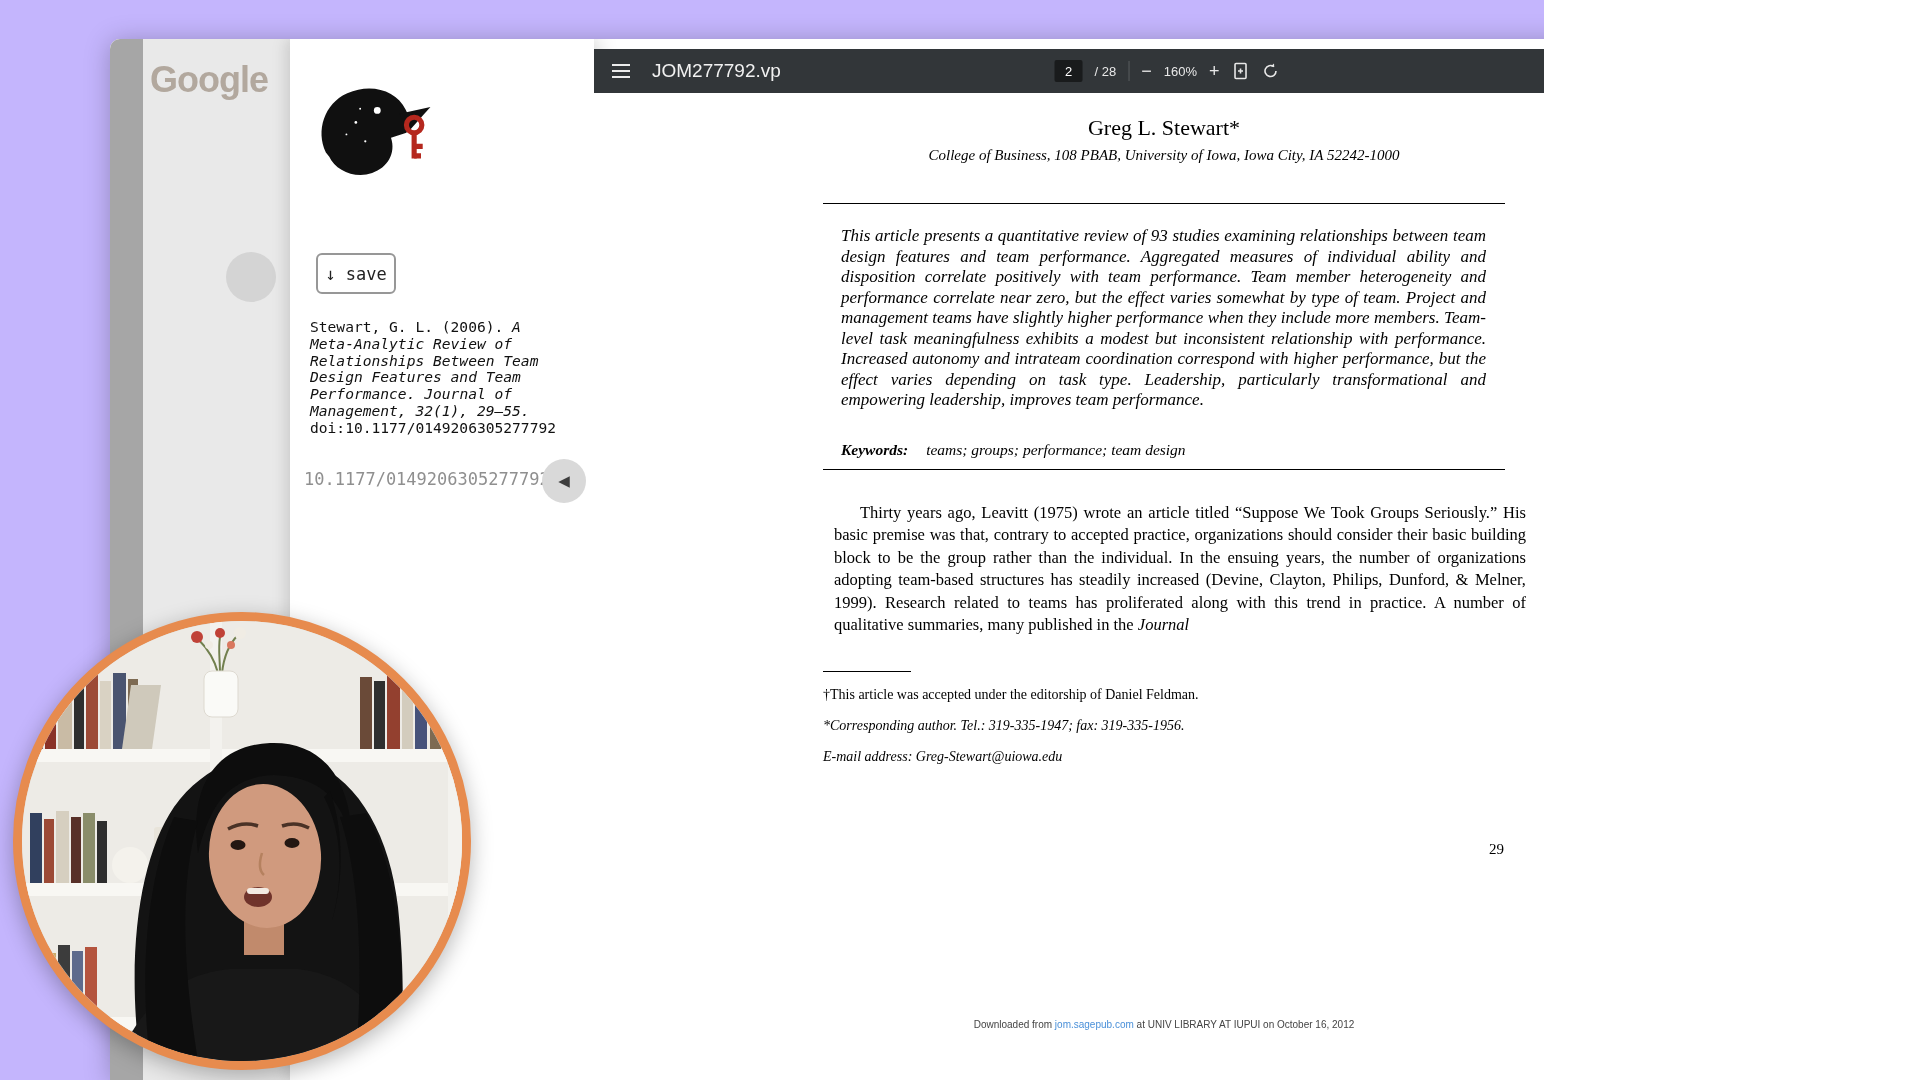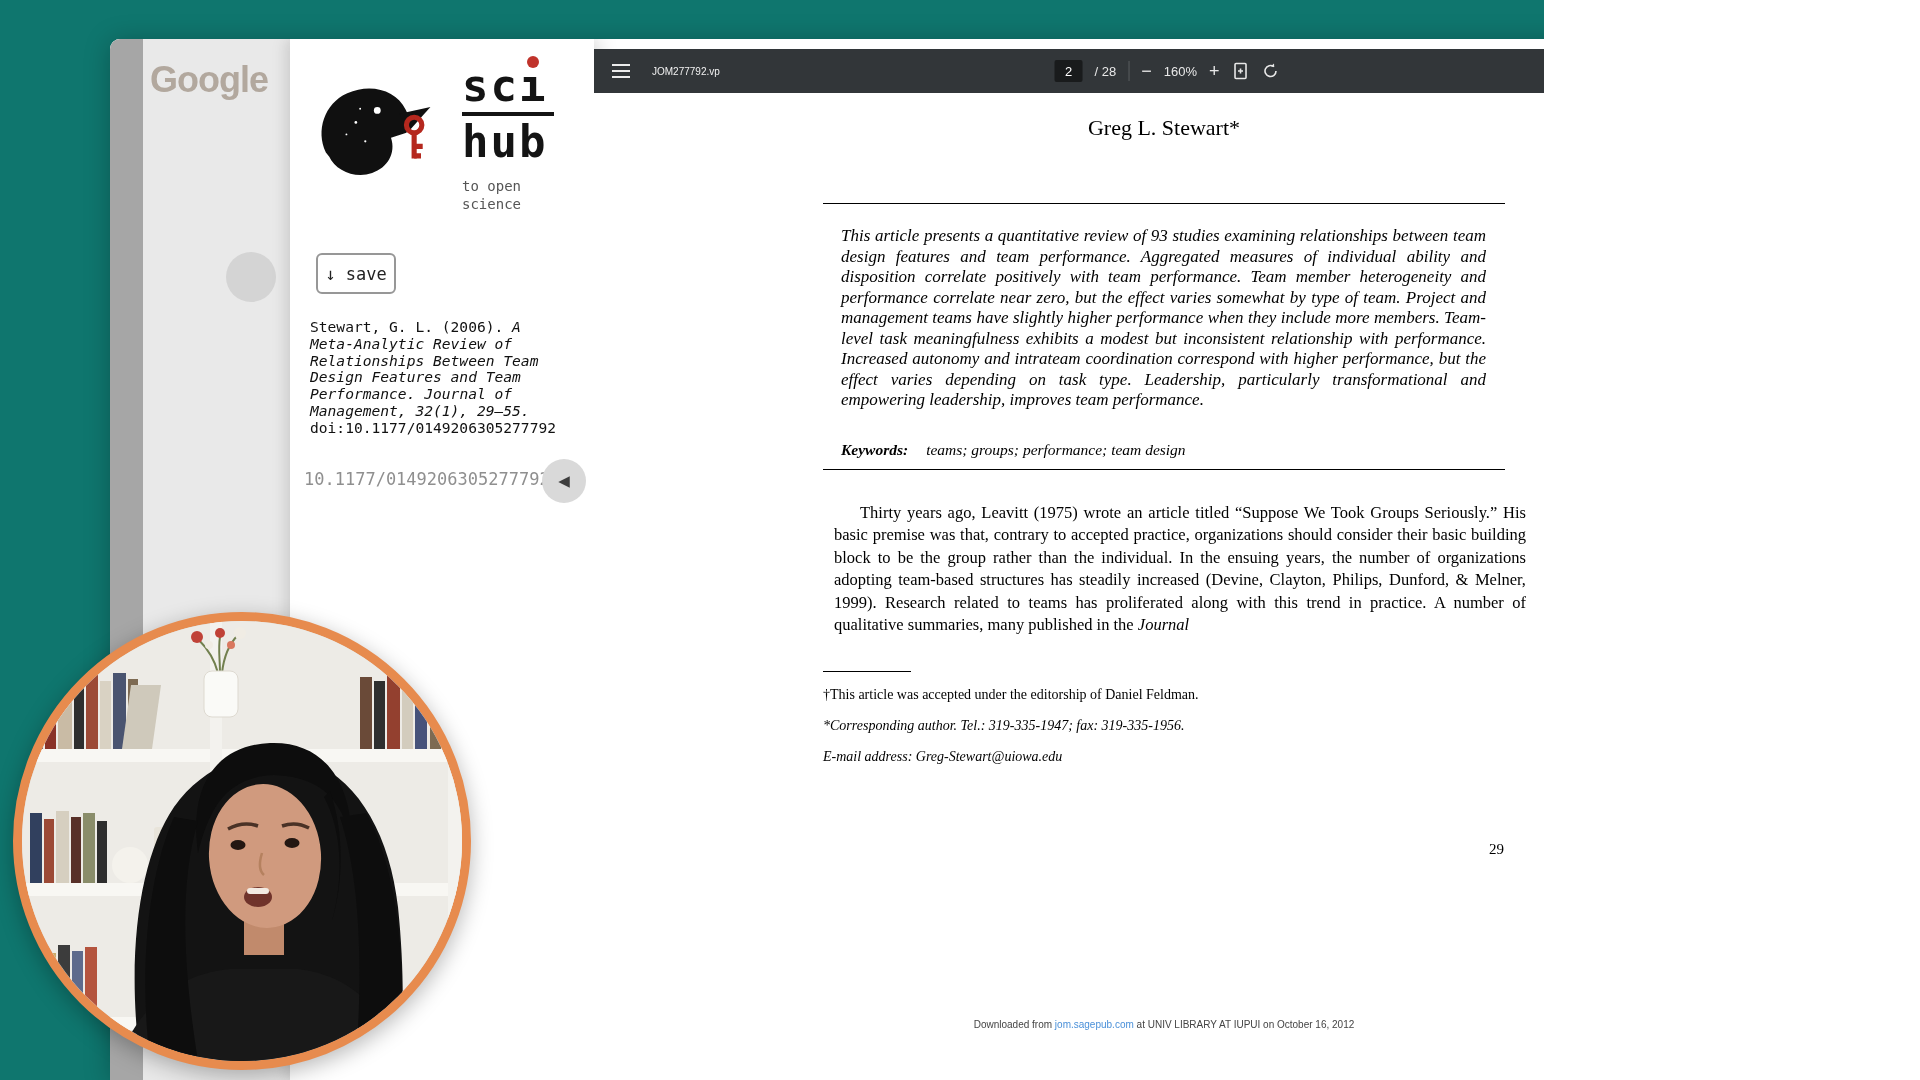--- a/index.html
+++ b/index.html
@@ -1,16 +1,16 @@
 <!DOCTYPE html>
 <html><head>
 <meta charset="utf-8">
 <style>
   html,body{margin:0;padding:0;background:#fff;}
-  .stage{position:relative;width:1544px;height:1080px;background:#0f766e;overflow:hidden;
+  .stage{position:relative;width:1544px;height:1080px;background:#c4b5fd;overflow:hidden;
          font-family:"Liberation Sans", sans-serif;}
 
   
   .browser{position:absolute;left:110px;top:39px;width:1740px;height:1041px;background:#ffffff;
            border-radius:10px 10px 0 0;box-shadow:0 2px 26px rgba(0,0,0,.25);overflow:hidden;}
 
   
   .google-area{position:absolute;left:0;top:0;width:180px;height:100%;background:#e9e9e9;}
   .google-sideband{position:absolute;left:0;top:0;width:33px;height:100%;background:#a6a6a6;}
   .google-logo{position:absolute;left:40px;top:20px;font-size:36px;font-weight:bold;color:#b2a89e;letter-spacing:-1px;}
@@ -35,21 +35,21 @@
   .doi-gray{position:absolute;left:14px;top:430px;font-family:"DejaVu Sans Mono", monospace;font-size:17px;color:#8f8f8f;}
   .collapse-btn{position:absolute;left:252px;top:420px;width:44px;height:44px;border-radius:50%;background:#d9d9d9;
                 display:flex;align-items:center;justify-content:center;font-size:15px;color:#3d3d3d;cursor:pointer;}
 
   
   .pdf-viewer{position:absolute;left:484px;top:10px;width:1146px;height:1031px;background:#ffffff;}
   .pdf-toolbar{position:absolute;left:0;top:0;width:100%;height:44px;background:#323639;color:#f1f1f1;}
   .tb-left{position:absolute;left:0;top:0;height:44px;display:flex;align-items:center;gap:22px;padding-left:18px;}
   .hamburger{display:flex;flex-direction:column;gap:4px;cursor:pointer;}
   .hamburger span{display:block;width:18px;height:2px;background:#ececec;}
-  .tb-filename{font-size:10px;color:#f1f1f1;}
+  .tb-filename{font-size:19px;color:#f1f1f1;}
   .tb-center{position:absolute;left:50%;top:0;transform:translateX(-50%);height:44px;display:flex;align-items:center;gap:12px;}
   .page-box{width:28px;height:22px;background:#191b1c;border-radius:2px;display:flex;align-items:center;justify-content:center;
             font-size:13px;color:#fff;cursor:text;}
   .tb-text{font-size:13px;color:#e8e8e8;}
   .tb-sep{width:1px;height:20px;background:#5a5d60;}
   .tb-glyph{font-size:18px;color:#e8e8e8;cursor:pointer;line-height:18px;}
   .tb-iconbtn{cursor:pointer;display:flex;align-items:center;justify-content:center;}
   .tb-right{position:absolute;right:0;top:0;height:44px;display:flex;align-items:center;gap:18px;padding-right:16px;}
 
   .pdf-page{position:absolute;left:0;top:44px;right:0;bottom:0;background:#ffffff;overflow:hidden;}
@@ -125,29 +125,20 @@
           <circle cx="44" cy="74" r="1.1" fill="#ffffff"></circle>
           <circle cx="60" cy="44" r="1.1" fill="#ffffff"></circle>
           <g stroke="#b5281e" stroke-width="6" fill="none">
             <circle cx="123" cy="63" r="9"></circle>
             <path d="M 123 72 L 123 102"></path>
             <path d="M 123 88 L 133 88"></path>
             <path d="M 123 99 L 131 99"></path>
           </g>
         </svg>
       </div>
-      <div class="logo-text">
-        <div class="logo-sci"><span>sc</span><span class="i-wrap"><span>ı</span><span class="red-dot"></span></span></div>
-        <div class="logo-bar"></div>
-        <div class="logo-hub">hub</div>
-        <div class="logo-tagline">
-          <div>to open</div>
-          <div>science</div>
-        </div>
-      </div>
       <div class="save-btn">↓ save</div>
       <div class="citation">
         <span>Stewart, G. L. (2006). </span><span class="it">A Meta-Analytic Review of Relationships Between Team Design Features and Team Performance. </span><span class="it">Journal of Management, 32(1), 29–55. </span><span>doi:10.1177/0149206305277792</span>
       </div>
       <div class="doi-gray">10.1177/0149206305277792</div>
       <div class="collapse-btn">
         <span>◀</span>
       </div>
     </div>
 
@@ -202,20 +193,21 @@
                 <circle cx="9" cy="9" r="1.6"></circle>
                 <circle cx="9" cy="14" r="1.6"></circle>
             </svg>
           </div>
         </div>
       </div>
 
       <div class="pdf-page">
         <div class="paper">
           <div class="p-author">Greg L. Stewart*</div>
+          <div class="p-affil">College of Business, 108 PBAB, University of Iowa, Iowa City, IA 52242-1000</div>
           <div class="p-rule1"></div>
           <div class="p-abstract">This article presents a quantitative review of 93 studies examining relationships between team design features and team performance. Aggregated measures of individual ability and disposition correlate positively with team performance. Team member heterogeneity and performance correlate near zero, but the effect varies somewhat by type of team. Project and management teams have slightly higher performance when they include more members. Team-level task meaningfulness exhibits a modest but inconsistent relationship with performance. Increased autonomy and intrateam coordination correspond with higher performance, but the effect varies depending on task type. Leadership, particularly transformational and empowering leadership, improves team performance.</div>
           <div class="p-keywords">
             <span class="kw-label">Keywords:</span><span class="kw-val">teams; groups; performance; team design</span>
           </div>
           <div class="p-rule2"></div>
           <div class="p-body">
             <span>Thirty years ago, Leavitt (1975) wrote an article titled “Suppose We Took Groups Seriously.” His basic premise was that, contrary to accepted practice, organizations should consider their basic building block to be the group rather than the individual. In the ensuing years, the number of organizations adopting team-based structures has steadily increased (Devine, Clayton, Philips, Dunford, &amp; Melner, 1999). Research related to teams has proliferated along with this trend in practice. A number of qualitative summaries, many published in the </span><span class="it">Journal</span>
           </div>
           <div class="p-fnrule"></div>

